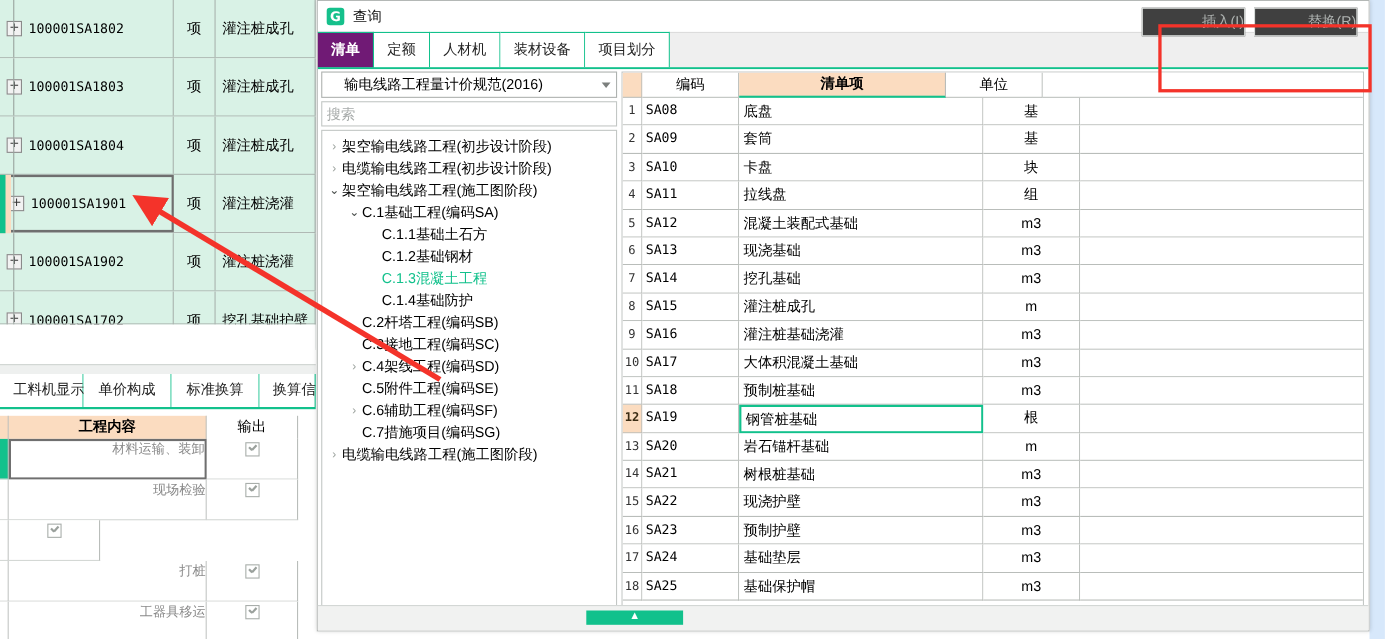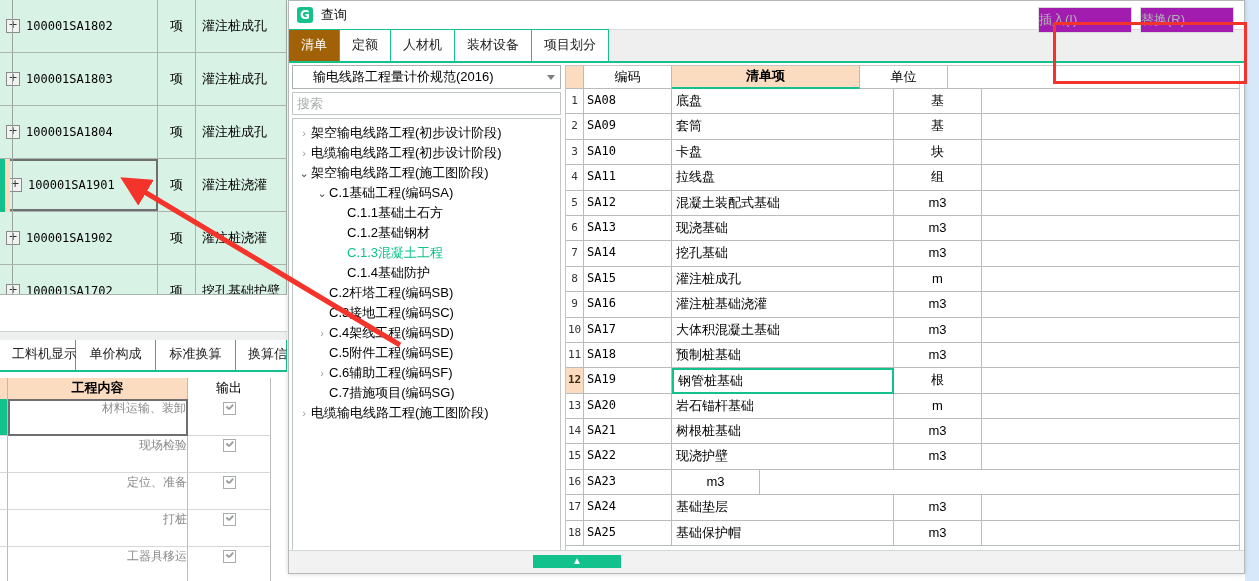--- a/index.html
+++ b/index.html
@@ -75,21 +75,21 @@
   .wbtn{position:absolute;top:4px;width:22px;height:20px;text-align:center;line-height:20px;
         color:#3b3b3b;font-size:15px;cursor:default;}
   #btn-min{right:38px;}
   #btn-close{right:8px;font-size:16px;}
   #min-glyph{display:inline-block;width:12px;height:9px;border:1.6px solid #3b3b3b;}
 
   #tabbar{height:32px;background:#ffffff;border-bottom:2px solid #12c18c;display:flex;position:relative;}
   .dtab{box-sizing:border-box;height:32px;line-height:30px;text-align:center;font-size:13px;
         border-right:1px solid #12c18c;border-top:1px solid #12c18c;background:#fff;color:#222;
         padding:0 12px;white-space:nowrap;cursor:default;}
-  .dtab.active{background:#a16207;color:#fff;font-weight:normal;border-top-color:#12c18c;}
+  .dtab.active{background:#701a75;color:#fff;font-weight:bold;border-top-color:#12c18c;}
   #tabbar .filler{flex:1;background:#efefef;border-top:1px solid #dcdcdc;}
 
   #dlg-body{position:absolute;left:0;top:62px;right:0;bottom:0;background:#ffffff;}
 
   
   #leftpane{position:absolute;left:3px;top:2px;width:269px;bottom:8px;}
   #std-select{position:relative;height:24px;border:1px solid #aeb2b0;box-sizing:border-box;background:#fff;
               font-size:13px;line-height:22px;padding-left:20px;padding-right:18px;overflow:hidden;white-space:nowrap;}
   #std-caret{position:absolute;right:5px;top:9px;width:0;height:0;border-left:4px solid transparent;
              border-right:4px solid transparent;border-top:5px solid #7b7f7d;}
@@ -103,22 +103,22 @@
   .tarrow{width:14px;flex:none;text-align:center;color:#9aa09c;font-size:11px;}
   .tarrow.down{color:#4a4f4c;}
   .tlabel{font-size:13px;}
   .tnode.green .tlabel{color:#12c18c;}
 
   
   #rightpane{position:absolute;left:276px;right:4px;top:2px;bottom:22px;}
   #grid-wrap{position:absolute;left:0;right:0;top:0;bottom:0;border:1px solid #c3c7c5;box-sizing:border-box;
              background:#fff;overflow:hidden;}
   #btnrow{position:absolute;right:6px;top:-58px;display:flex;gap:8px;}
-  .dbtn{width:94px;height:26px;line-height:24px;text-align:left;font-size:13px;color:#b0b4b2;
-        background:#a21caf;border:1px solid #d7dbd9;box-sizing:border-box;cursor:default;}
+  .dbtn{width:94px;height:26px;line-height:24px;text-align:right;font-size:13px;color:#b0b4b2;
+        background:#404040;border:1px solid #d7dbd9;box-sizing:border-box;cursor:default;}
   .ghead{display:flex;height:23px;background:#ffffff;}
   .ghead .hc{box-sizing:border-box;border-right:1px solid #b9bdba;border-bottom:1px solid #b9bdba;
              text-align:center;line-height:21px;font-size:13px;background:#fff;}
   .hc.idx{width:18px;background:#fbdcc0;}
   .hc.code{width:88px;}
   .hc.item{width:188px;background:#fbdcc0;font-weight:bold;border-bottom:2px solid #12c18c;line-height:20px;}
   .hc.unit{width:88px;}
   .hc.extra{flex:1;border-right:0;}
   .grow{display:flex;height:25.4px;}
   .grow .gc{box-sizing:border-box;border-right:1px solid #b9bdba;border-bottom:1px solid #b9bdba;
@@ -229,21 +229,20 @@
           <div class="c2">材料运输、装卸</div>
           <div class="c3"><span class="chk"></span></div>
         </div>
         <div class="dt-row">
           <div class="c1"></div>
           <div class="c2">现场检验</div>
           <div class="c3"><span class="chk"></span></div>
         </div>
         <div class="dt-row">
           <div class="c1"></div>
-          <div class="c2">定位、准备</div>
           <div class="c3"><span class="chk"></span></div>
         </div>
         <div class="dt-row">
           <div class="c1"></div>
           <div class="c2">打桩</div>
           <div class="c3"><span class="chk"></span></div>
         </div>
         <div class="dt-row">
           <div class="c1"></div>
           <div class="c2">工器具移运</div>
@@ -465,20 +464,21 @@
             <div class="grow">
               <div class="gc idx">15</div>
               <div class="gc code">SA22</div>
               <div class="gc item">现浇护壁</div>
               <div class="gc unit">m3</div>
               <div class="gc extra"></div>
             </div>
             <div class="grow">
               <div class="gc idx">16</div>
               <div class="gc code">SA23</div>
+              <div class="gc item">预制护壁</div>
               <div class="gc unit">m3</div>
               <div class="gc extra"></div>
             </div>
             <div class="grow">
               <div class="gc idx">17</div>
               <div class="gc code">SA24</div>
               <div class="gc item">基础垫层</div>
               <div class="gc unit">m3</div>
               <div class="gc extra"></div>
             </div>

